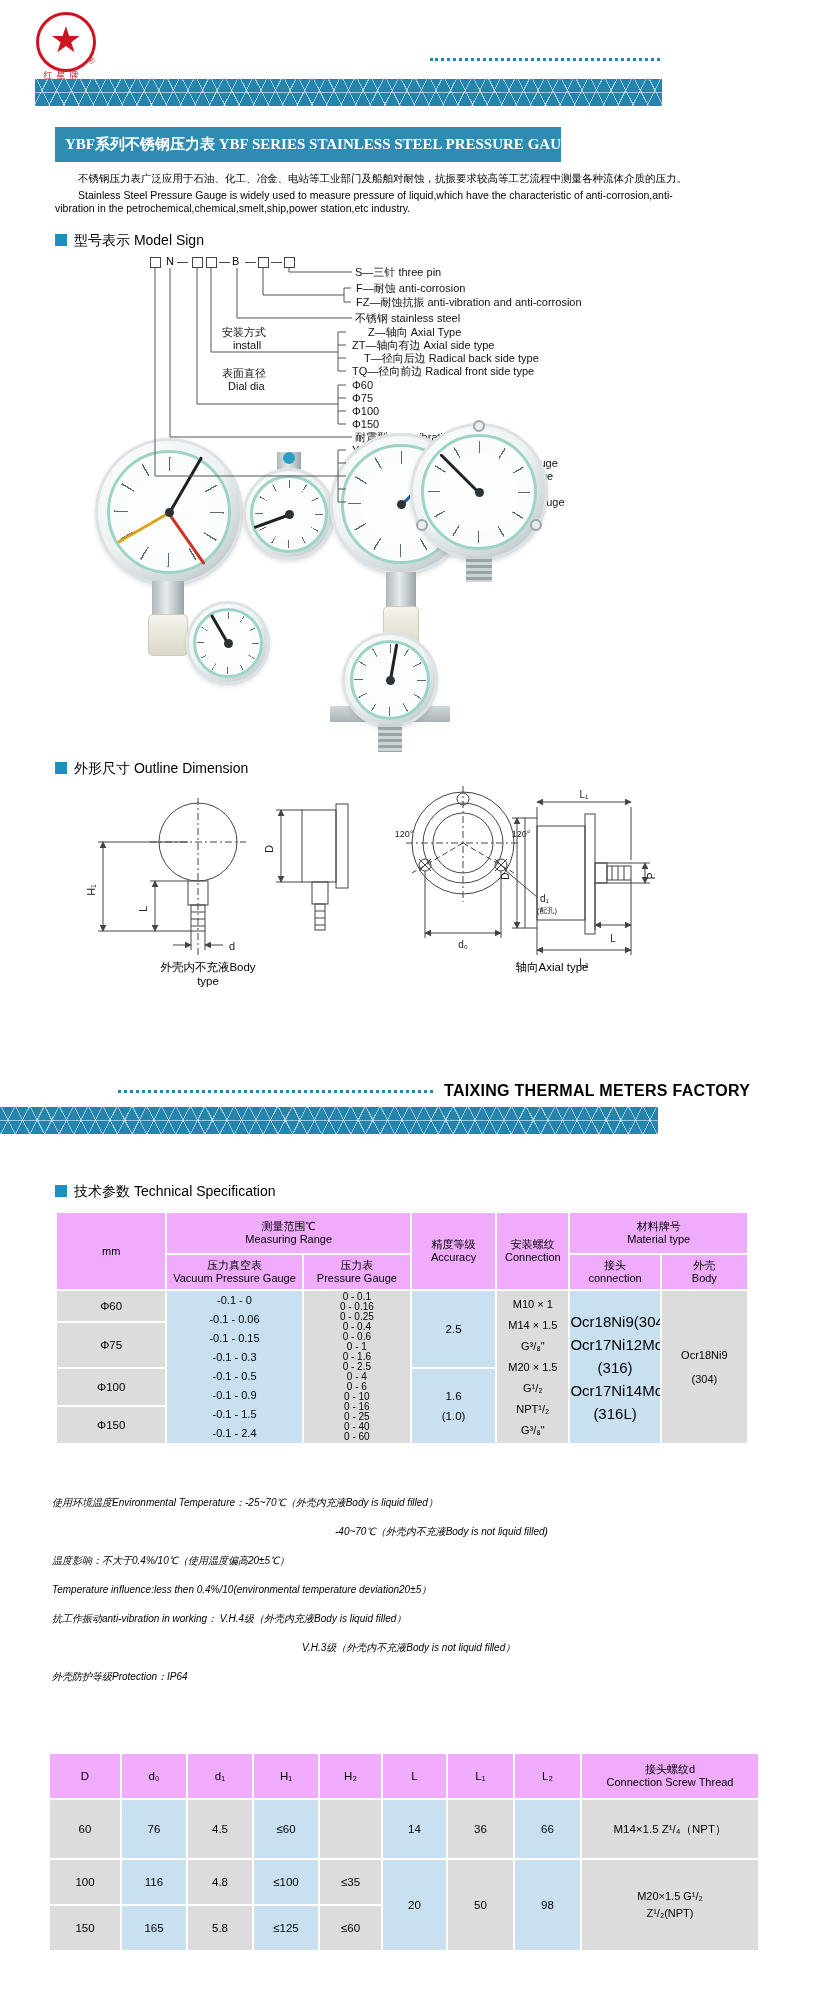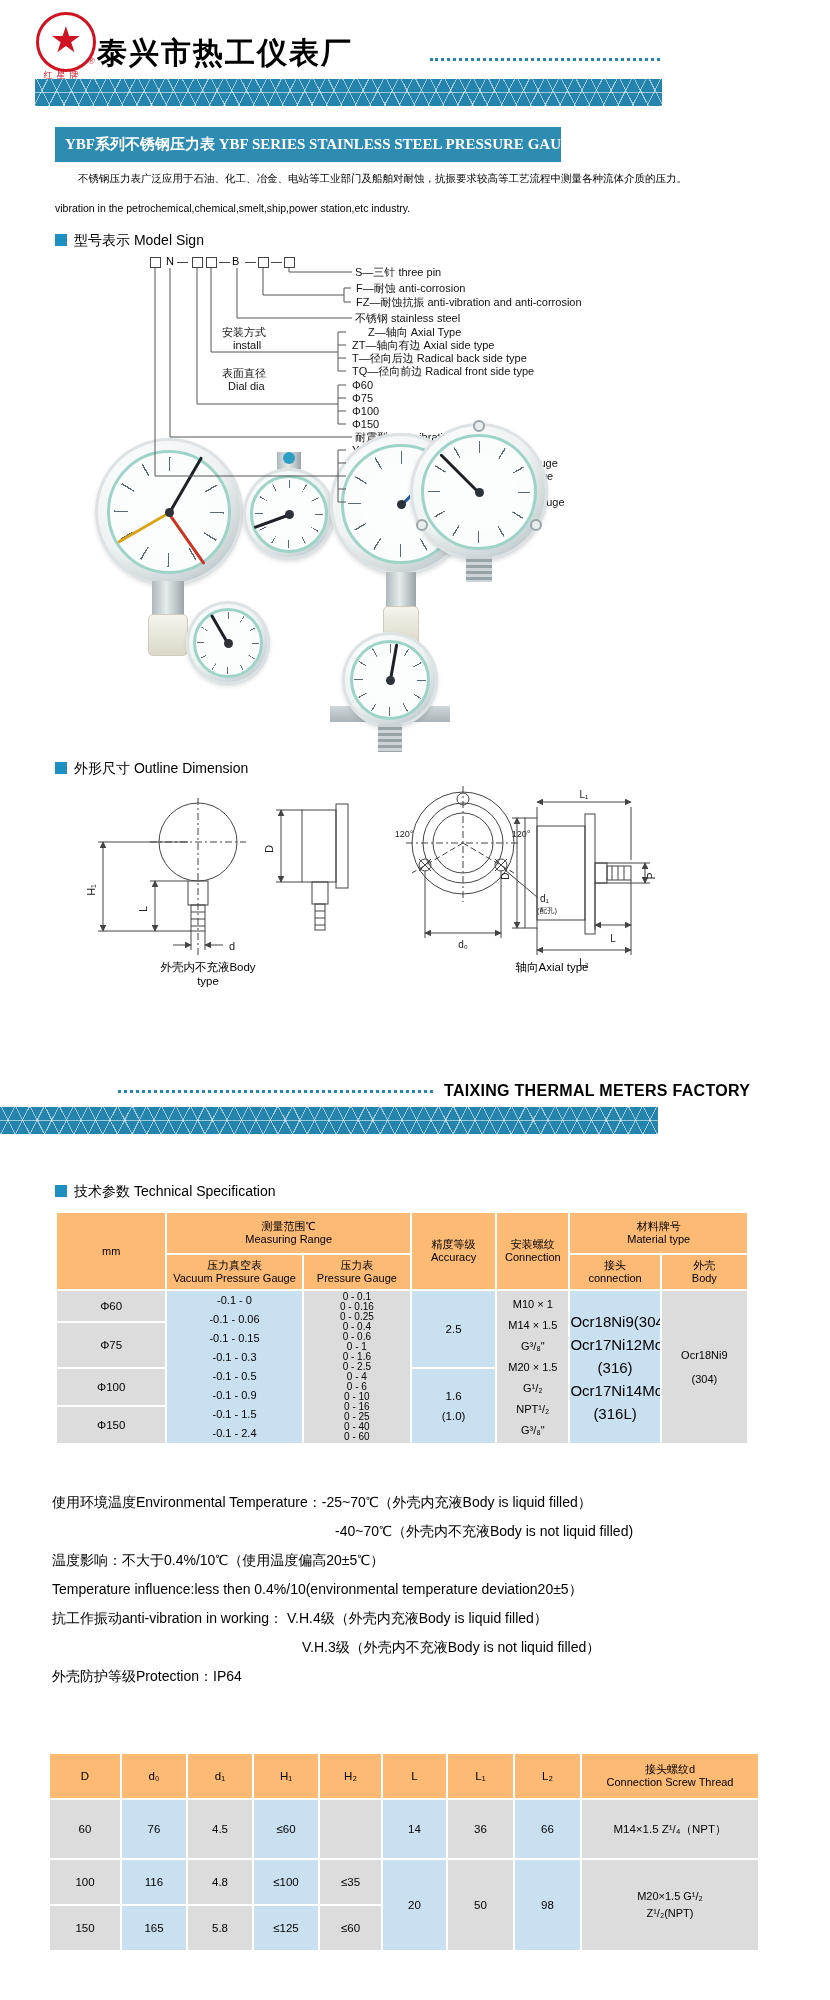--- a/index.html
+++ b/index.html
@@ -71,50 +71,50 @@
   .valve{position:absolute;border-radius:50%;background:#2f9ec4;}
 
   
   .fac-dotted{left:118px;top:1090px;width:315px;}
   .fac-text{left:444px;top:1082px;font-size:16px;font-weight:bold;letter-spacing:.3px;}
 
   
   table.tbl{position:absolute;border-collapse:separate;border-spacing:2px;table-layout:fixed;
             font-size:11.5px;text-align:center;}
   table.tbl td{padding:0;vertical-align:middle;overflow:hidden;}
-  .c-head{background:#fdba74;}
+  .c-head{background:#f0abfc;}
   .c-gray{background:#dcdcdc;}
   .c-blue{background:#c9e0f1;}
   .hd2{font-size:11px;line-height:13px;}
   .vlist div{line-height:19px;font-size:11px;}
   .plist div{line-height:10px;font-size:10px;}
   .clist div{line-height:21px;font-size:11px;}
   .jlist div{line-height:23px;font-size:15px;}
   .blist div{line-height:24px;font-size:11px;}
   .acc2 div{line-height:20px;}
 
-  .notes{left:52px;top:1488px;width:680px;font-size:14px;line-height:29px;}
+  .notes{left:52px;top:1488px;width:680px;font-size:10px;line-height:29px;font-style:italic;}
   .ind1{padding-left:283px;} .ind2{padding-left:250px;}
   .thread2 div{line-height:17px;font-size:11px;}
 </style>
 </head>
 <body>
 
 <div class="page">
 
   <div class="abs logo-circle"><span>★</span></div>
   <div class="abs logo-reg">®</div>
   <div class="abs brand">红星牌</div>
-  <div class="abs factory-name nowrap">泰兴市热工仪表厂</div>
   <div class="abs dotted head-dotted"></div>
   <div class="abs banner banner-top"></div>
 
   <div class="abs title-bar">YBF系列不锈钢压力表 YBF SERIES STAINLESS STEEL PRESSURE GAUGE</div>
 
   <div class="abs intro intro-zh nowrap">不锈钢压力表广泛应用于石油、化工、冶金、电站等工业部门及船舶对耐蚀，抗振要求较高等工艺流程中测量各种流体介质的压力。</div>
+  <div class="abs intro intro-en1 nowrap">Stainless Steel Pressure Gauge is widely used to measure pressure of liquid,which have the characteristic of anti-corrosion,anti-</div>
   <div class="abs intro intro-en2 nowrap">vibration in the petrochemical,chemical,smelt,ship,power station,etc industry.</div>
 
   <div class="abs sec-head sec1"><span class="sq"></span><span>型号表示 Model Sign</span></div>
 
   <div class="mbox" style="left:150px"></div>
   <span class="mchar" style="left:166px">N</span>
   <span class="mchar" style="left:177px">—</span>
   <div class="mbox" style="left:192px"></div>
   <div class="mbox" style="left:206px"></div>
   <span class="mchar" style="left:219px">—</span>
@@ -128,21 +128,21 @@
   <div class="mleft" style="left:233px;top:339px">install</div>
   <div class="mleft" style="left:222px;top:367px">表面直径</div>
   <div class="mleft" style="left:228px;top:380px">Dial dia</div>
 
   <div class="mlabel" style="left:355px;top:266px">S—三针 three pin</div>
   <div class="mlabel" style="left:356px;top:282px">F—耐蚀 anti-corrosion</div>
   <div class="mlabel" style="left:356px;top:296px">FZ—耐蚀抗振 anti-vibration and anti-corrosion</div>
   <div class="mlabel" style="left:355px;top:312px">不锈钢 stainless steel</div>
   <div class="mlabel" style="left:368px;top:326px">Z—轴向 Axial Type</div>
   <div class="mlabel" style="left:352px;top:339px">ZT—轴向有边 Axial side type</div>
-  <div class="mlabel" style="left:352px;top:352px">T—径向后边  Radical back side type</div>
+  <div class="mlabel" style="left:364px;top:352px">T—径向后边  Radical back side type</div>
   <div class="mlabel" style="left:352px;top:365px">TQ—径向前边 Radical front side type</div>
   <div class="mlabel" style="left:352px;top:379px">Φ60</div>
   <div class="mlabel" style="left:352px;top:392px">Φ75</div>
   <div class="mlabel" style="left:352px;top:405px">Φ100</div>
   <div class="mlabel" style="left:352px;top:418px">Φ150</div>
   <div class="mlabel" style="left:355px;top:431px">耐震型 Anti-vibration</div>
   <div class="mlabel" style="left:352px;top:444px">Y—压力表 Pressure Gauge</div>
   <div class="mlabel" style="left:352px;top:457px">YZ—压力真空表 Vacuum Pressure Gauge</div>
   <div class="mlabel" style="left:352px;top:470px">YC—船用压力表 Marine Pressure Gauge</div>
   <div class="mlabel" style="left:352px;top:483px">Z—真空表 Vacuum Gauge</div>

